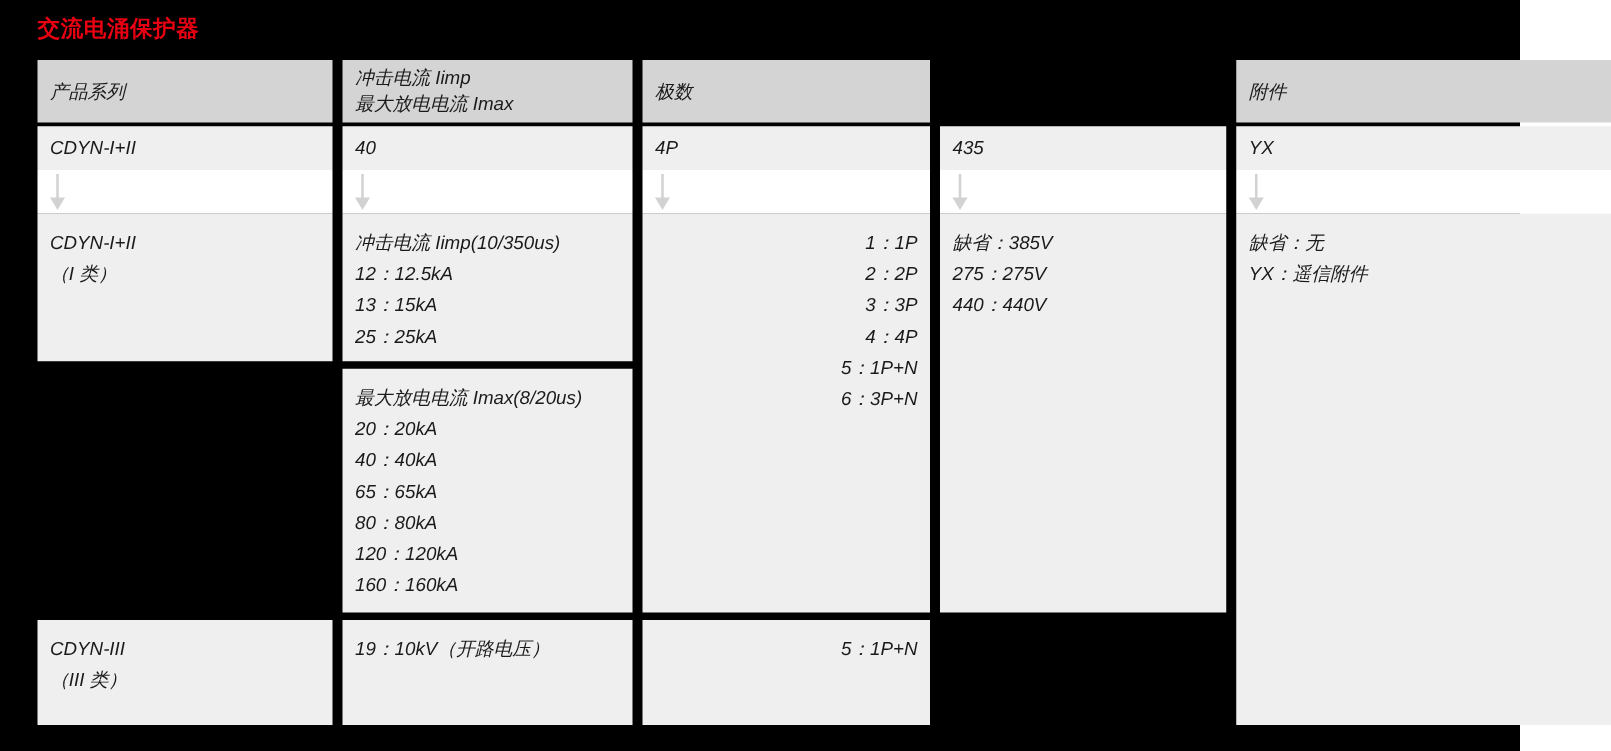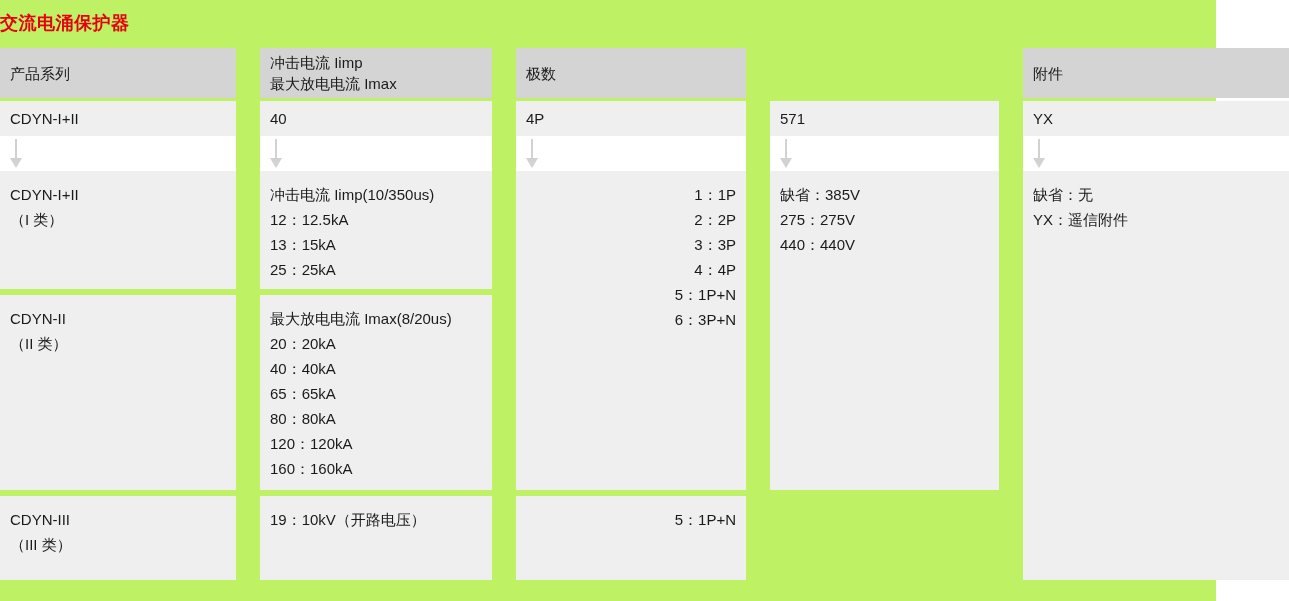--- a/index.html
+++ b/index.html
@@ -9,30 +9,31 @@
     --text:#1a1a1a;
     --arrow-gray:#d2d2d2;
   }
   *{box-sizing:border-box;margin:0;padding:0;}
   html,body{background:#ffffff;}
   body{
     width:1289px;height:601px;overflow:hidden;
     font-family:"Liberation Sans","DejaVu Sans",sans-serif;
     color:var(--text);
   }
-  .page{width:1216px;height:601px;padding:12px 0 0 0;background:#bef264;}
+  .page{width:1216px;height:601px;padding:12px 0 0 30px;background:#000000;}
   .title{
     font-size:18px;font-weight:bold;color:var(--title-red);
     line-height:22px;margin-bottom:14px;letter-spacing:0.5px;
   }
   .grid{
     display:grid;
     grid-template-columns:236px 232px 230px 229px 316px;
     grid-template-rows:50px 3px 35px 35px 118px 6px 195px 6px 84px;
-    column-gap:24px;
+    column-gap:8px;
+    font-style:italic;
   }
   .c1{grid-column:1;} .c2{grid-column:2;} .c3{grid-column:3;text-align:right;}
   .c4{grid-column:4;} .c5{grid-column:5;}
   .r-hdr{grid-row:1;} .r-val{grid-row:3;} .r-arr{grid-row:4;}
   .rA{grid-row:5;} .rB{grid-row:7;} .rC{grid-row:9;}
   .rAB{grid-row:5 / 8;} .rABC{grid-row:5 / 10;}
   .hdr{
     background:var(--header-bg);
     display:flex;align-items:center;
     padding:0 10px;font-size:15px;
@@ -65,21 +66,21 @@
 
     <div class="hdr c1 r-hdr">产品系列</div>
     <div class="hdr c2 r-hdr">冲击电流 Iimp
 最大放电电流 Imax</div>
     <div class="hdr c3 r-hdr">极数</div>
     <div class="hdr c5 r-hdr">附件</div>
 
     <div class="val c1 r-val">CDYN-I+II</div>
     <div class="val c2 r-val">40</div>
     <div class="val c3 r-val">4P</div>
-    <div class="val c4 r-val">571</div>
+    <div class="val c4 r-val">435</div>
     <div class="val c5 r-val">YX</div>
 
     <div class="arrow-cell c1 r-arr">
       <svg width="18" height="30" viewBox="0 0 18 30">
           <line x1="9" y1="0" x2="9" y2="20" stroke="currentColor" stroke-width="2"></line>
           <polygon points="3,19 15,19 9,29" fill="currentColor"></polygon>
         </svg>
     </div>
     <div class="arrow-cell c2 r-arr">
       <svg width="18" height="30" viewBox="0 0 18 30">
@@ -101,22 +102,20 @@
     </div>
     <div class="arrow-cell c5 r-arr">
       <svg width="18" height="30" viewBox="0 0 18 30">
           <line x1="9" y1="0" x2="9" y2="20" stroke="currentColor" stroke-width="2"></line>
           <polygon points="3,19 15,19 9,29" fill="currentColor"></polygon>
         </svg>
     </div>
 
     <div class="opt c1 rA">CDYN-I+II
 （I 类）</div>
-    <div class="opt c1 rB">CDYN-II
-（II 类）</div>
     <div class="opt c1 rC">CDYN-III
 （III 类）</div>
 
     <div class="opt c2 rA">冲击电流 Iimp(10/350us)
 12：12.5kA
 13：15kA
 25：25kA</div>
     <div class="opt c2 rB">最大放电电流 Imax(8/20us)
 20：20kA
 40：40kA

